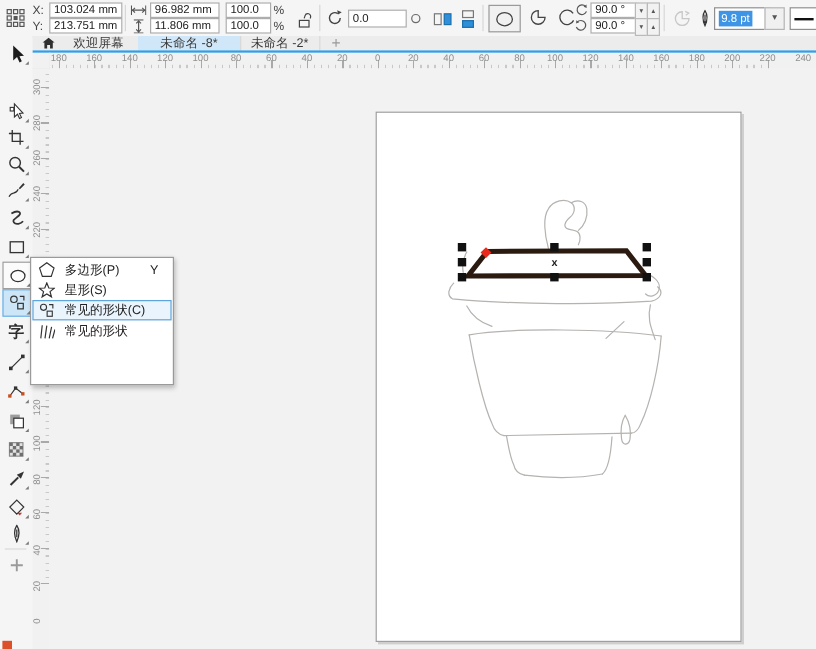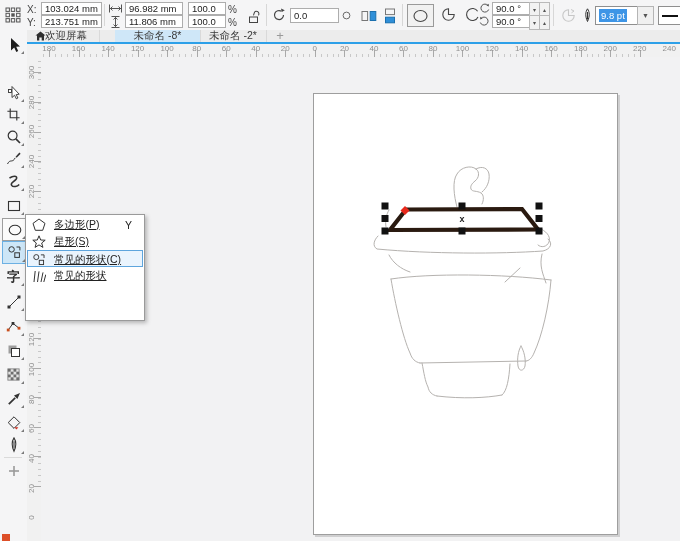--- a/index.html
+++ b/index.html
@@ -52,23 +52,23 @@
   .tooldiv{position:absolute;left:4px;width:18px;height:1px;background:#dadada;}
   .swatch{position:absolute;left:2px;top:534px;width:8px;height:7px;background:#dd4f28;}
   
   .canvas{position:absolute;left:41px;top:57px;width:639px;height:484px;background:#f2f2f3;}
   .page{position:absolute;left:272px;top:36px;width:303px;height:440px;background:#fff;border:1px solid #9e9e9e;box-shadow:2px 2px 0 #cfcfd0;}
   .drawing{position:absolute;left:0;top:0;width:680px;height:541px;pointer-events:none;z-index:3;}
   
   .flyout{position:absolute;left:25px;top:214px;width:118px;height:104px;background:#fff;border:1px solid #9a9a9a;box-shadow:2px 2px 4px rgba(0,0,0,.25);z-index:20;padding-top:1px;}
   .mi{position:relative;height:17px;display:flex;align-items:center;margin:0 1px;}
   .mi .mi-ic{width:16px;height:14px;margin-left:4px;display:flex;align-items:center;justify-content:center;}
-  .mi .mi-label{margin-left:7px;font-size:10.5px;color:#222;white-space:nowrap;text-decoration:underline;}
+  .mi .mi-label{margin-left:7px;font-size:10.5px;color:#222;white-space:nowrap;}
   .mi .mi-sc{position:absolute;right:11px;font-size:10.5px;color:#222;}
-  .mi.hl{outline:1px solid #5ea5dd;outline-offset:-1px;background:#eaf4fd;align-items:flex-end;}
+  .mi.hl{outline:1px solid #5ea5dd;outline-offset:-1px;background:#eaf4fd;}
   svg{display:block;}
 </style>
 </head>
 <body>
 
 <div id="app">
 
   <div class="propbar">
     <div class="pbtn" style="left:4px;top:6px;width:18px;height:18px;">
       <svg width="16" height="16" viewBox="0 0 16 16">
@@ -205,21 +205,21 @@
     <div class="olarrow">▼</div>
     <div class="linestyle"></div>
   </div>
 
   <div class="tabbar">
     <div class="homebtn">
       <svg width="11" height="10" viewBox="0 0 11 10">
           <path d="M5.5 0.5 L10.5 4.5 H9 V9.5 H6.7 V6.5 H4.3 V9.5 H2 V4.5 H0.5 Z" fill="#2e2e2e"></path>
         </svg>
     </div>
-    <div class="tab" style="left:6px;width:66px;text-align:center;">
+    <div class="tab" style="left:22px;width:66px;text-align:center;">
         <span>欢迎屏幕</span>
       </div>
     <div class="tab active" style="left:88px;width:85px;">
         <span>未命名 -8*</span>
       </div>
     <div class="tab" style="left:173px;width:66px;">
         <span>未命名 -2*</span>
       </div>
     <div class="newtab">+</div>
   </div>

